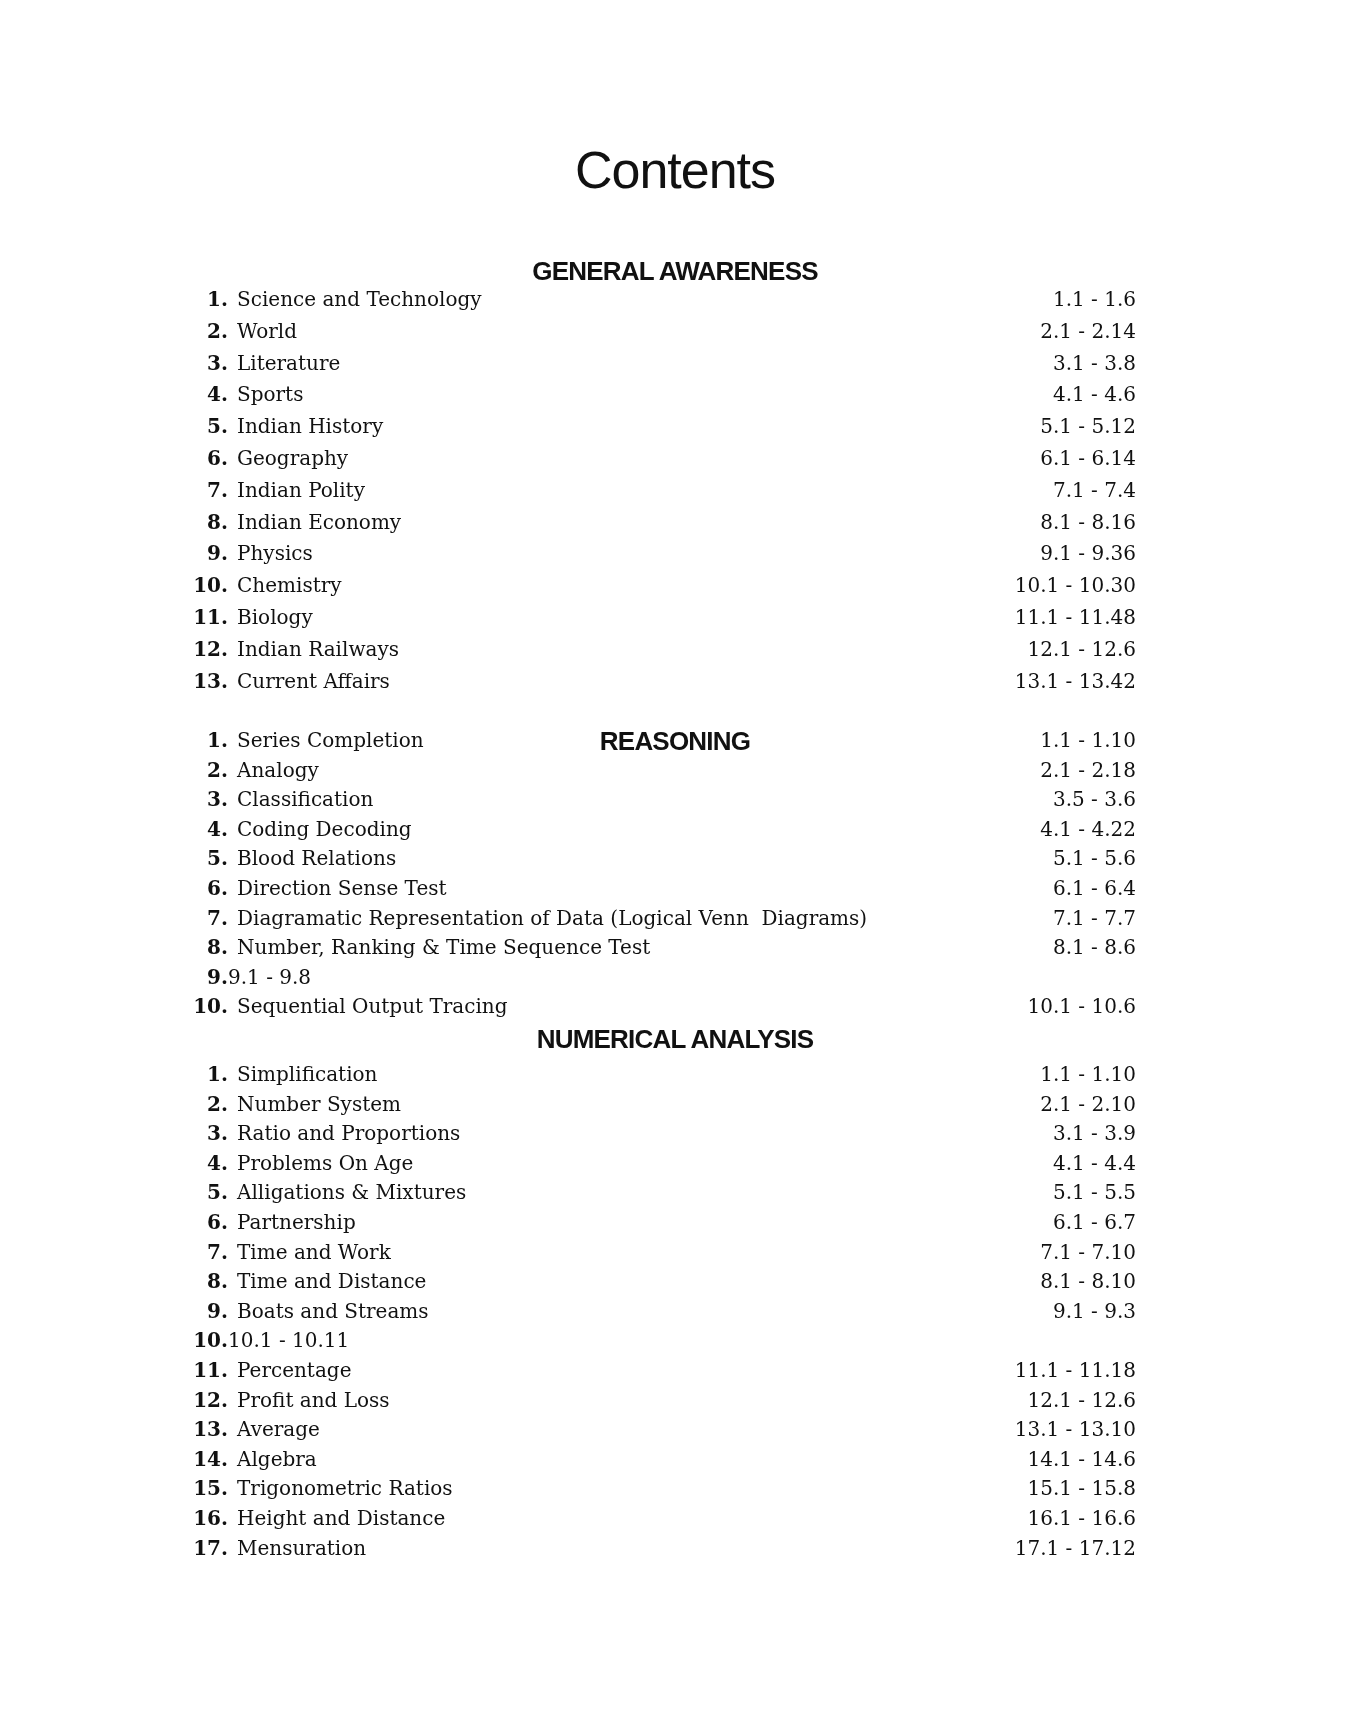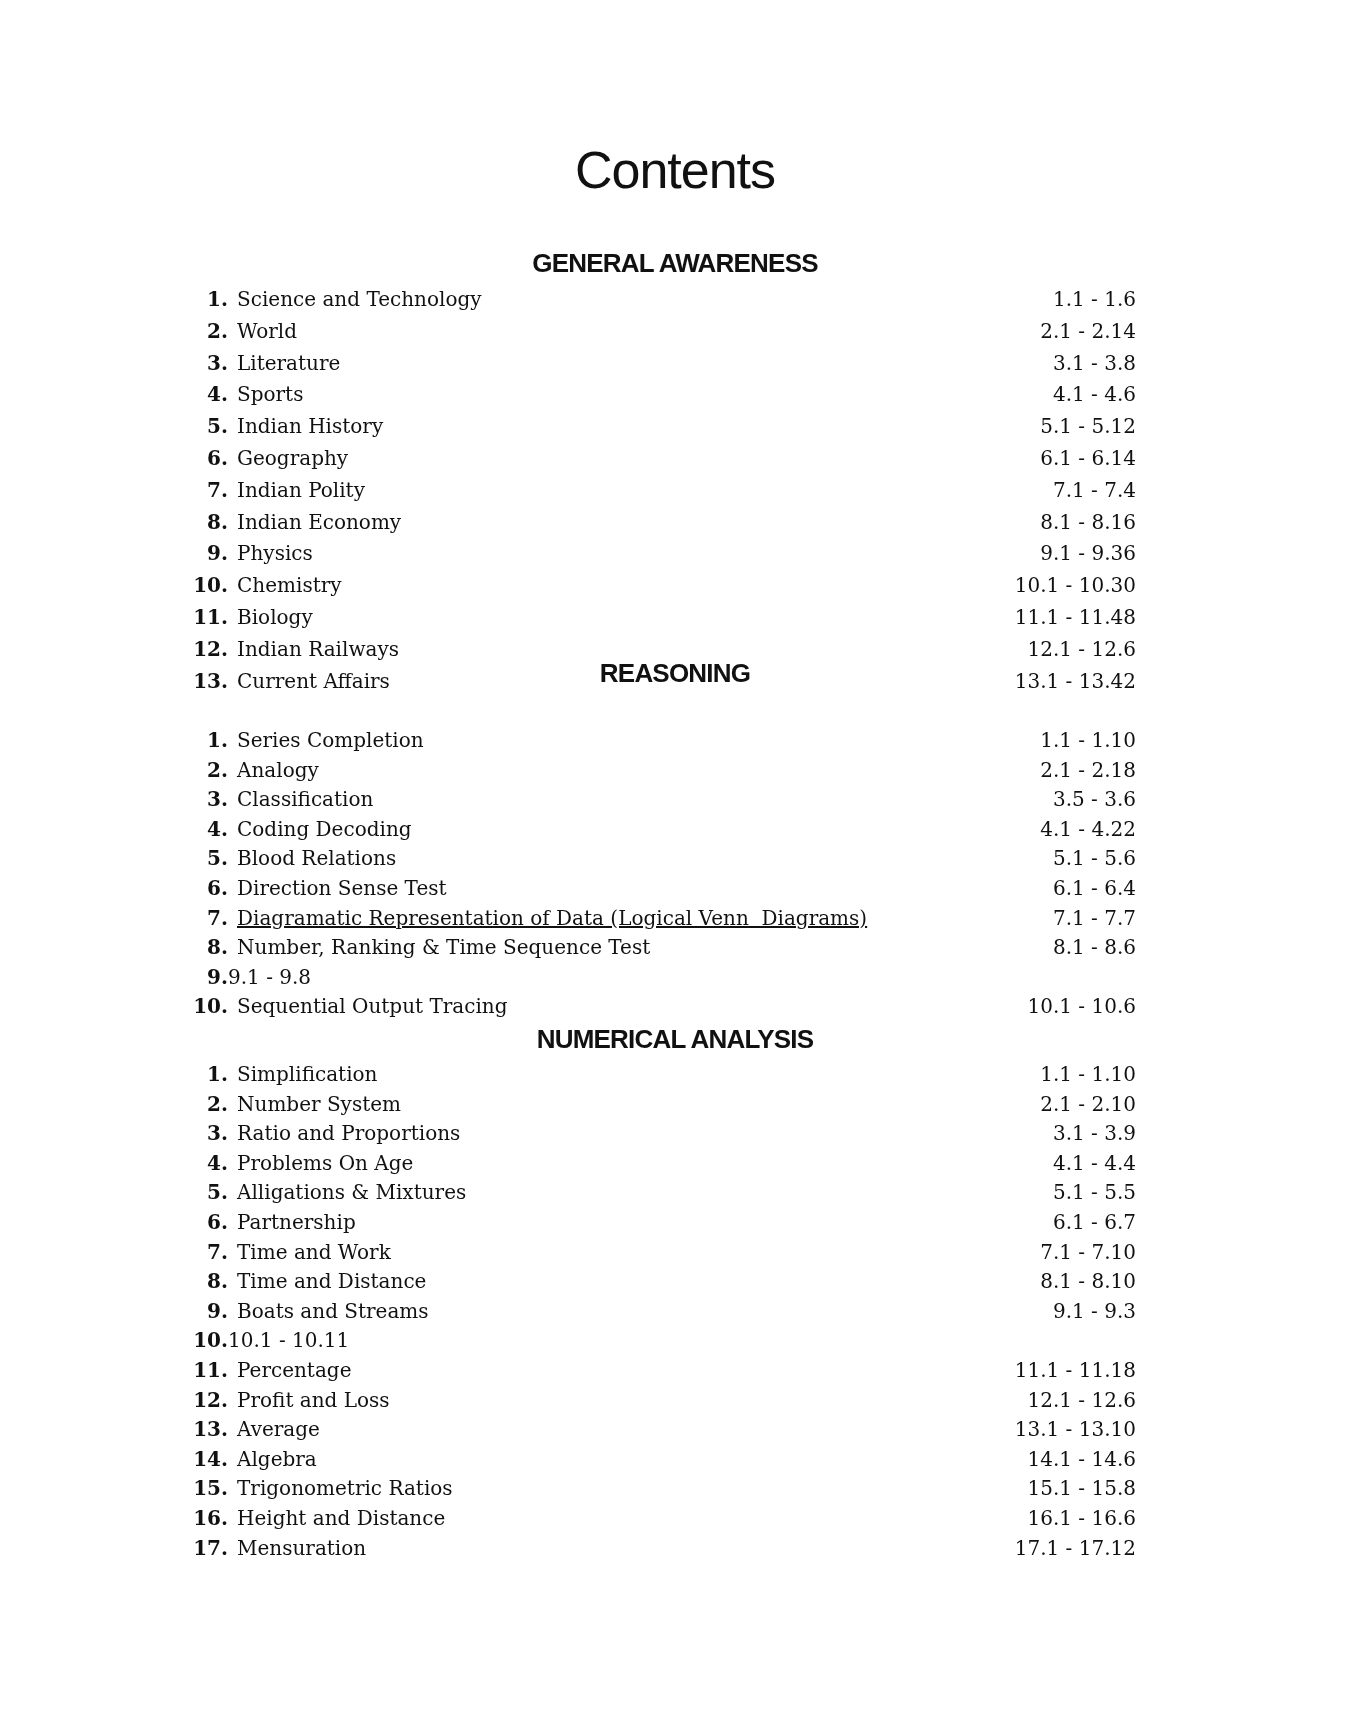--- a/index.html
+++ b/index.html
@@ -67,21 +67,21 @@
   #sec-re-list .toc-row,
   #sec-na-list .toc-row { height: 29.6px; line-height: 29.6px; }
 </style>
 </head>
 <body>
 
 <div class="page">
 
   <div class="title">Contents</div>
 
-  <div class="section-heading" style="top:248px;">GENERAL AWARENESS</div>
+  <div class="section-heading" style="top:256px;">GENERAL AWARENESS</div>
   <div class="toc-list" id="sec-ga-list" style="top:284px;">
     <div class="toc-row">
         <span class="toc-num">1.</span>
         <span class="toc-title">Science and Technology</span>
         <span class="toc-pages">1.1 - 1.6</span>
       </div>
     <div class="toc-row">
         <span class="toc-num">2.</span>
         <span class="toc-title">World</span>
         <span class="toc-pages">2.1 - 2.14</span>
@@ -136,21 +136,21 @@
         <span class="toc-title">Indian Railways</span>
         <span class="toc-pages">12.1 - 12.6</span>
       </div>
     <div class="toc-row">
         <span class="toc-num">13.</span>
         <span class="toc-title">Current Affairs</span>
         <span class="toc-pages">13.1 - 13.42</span>
       </div>
   </div>
 
-  <div class="section-heading" style="top:658px;">REASONING</div>
+  <div class="section-heading" style="top:726px;">REASONING</div>
   <div class="toc-list" id="sec-re-list" style="top:726px;">
     <div class="toc-row">
         <span class="toc-num">1.</span>
         <span class="toc-title">Series Completion</span>
         <span class="toc-pages">1.1 - 1.10</span>
       </div>
     <div class="toc-row">
         <span class="toc-num">2.</span>
         <span class="toc-title">Analogy</span>
         <span class="toc-pages">2.1 - 2.18</span>
@@ -170,21 +170,21 @@
         <span class="toc-title">Blood Relations</span>
         <span class="toc-pages">5.1 - 5.6</span>
       </div>
     <div class="toc-row">
         <span class="toc-num">6.</span>
         <span class="toc-title">Direction Sense Test</span>
         <span class="toc-pages">6.1 - 6.4</span>
       </div>
     <div class="toc-row">
         <span class="toc-num">7.</span>
-        <span class="toc-title" style="white-space:pre;text-decoration:underline;">Diagramatic Representation of Data (Logical Venn  Diagrams)</span>
+        <span class="toc-title" style="white-space:pre;">Diagramatic Representation of Data (Logical Venn  Diagrams)</span>
         <span class="toc-pages">7.1 - 7.7</span>
       </div>
     <div class="toc-row">
         <span class="toc-num">8.</span>
         <span class="toc-title">Number, Ranking &amp; Time Sequence Test</span>
         <span class="toc-pages">8.1 - 8.6</span>
       </div>
     <div class="toc-row">
         <span class="toc-num">9.</span>
         <span class="toc-pages">9.1 - 9.8</span>

